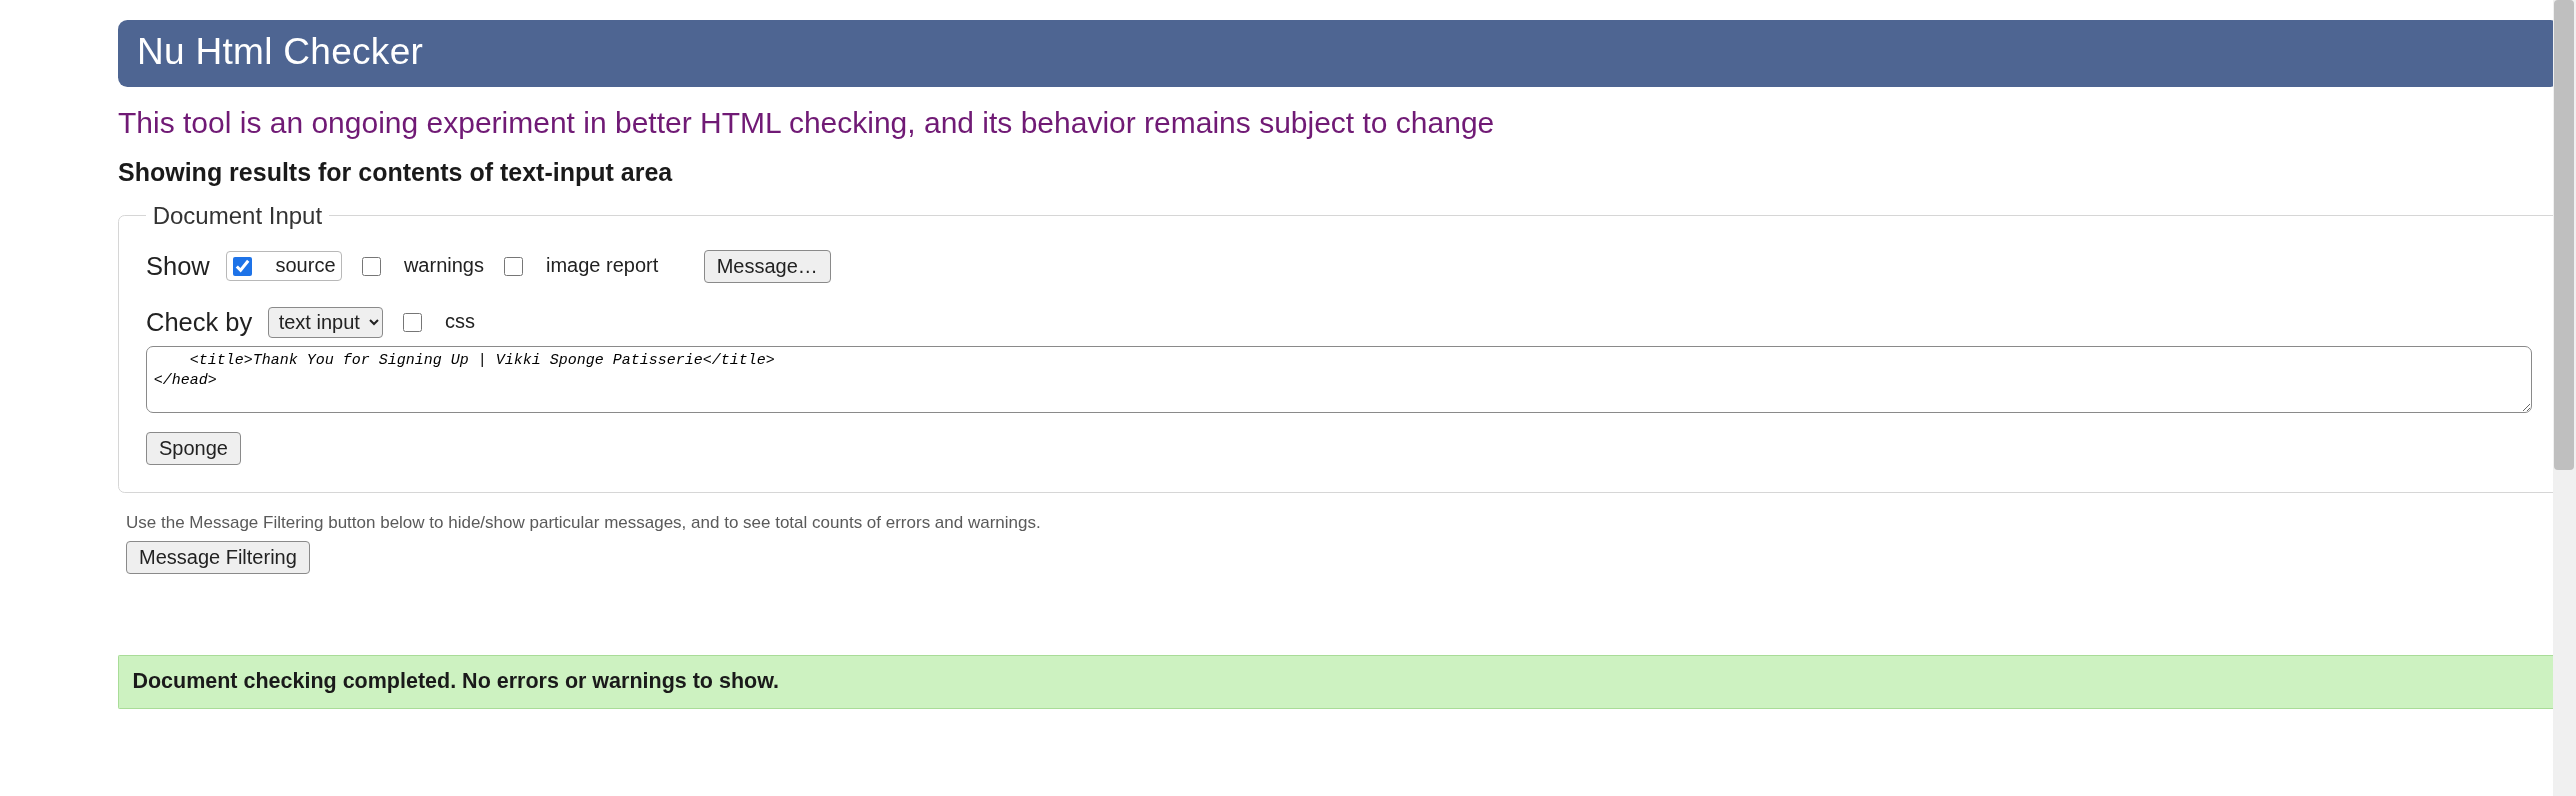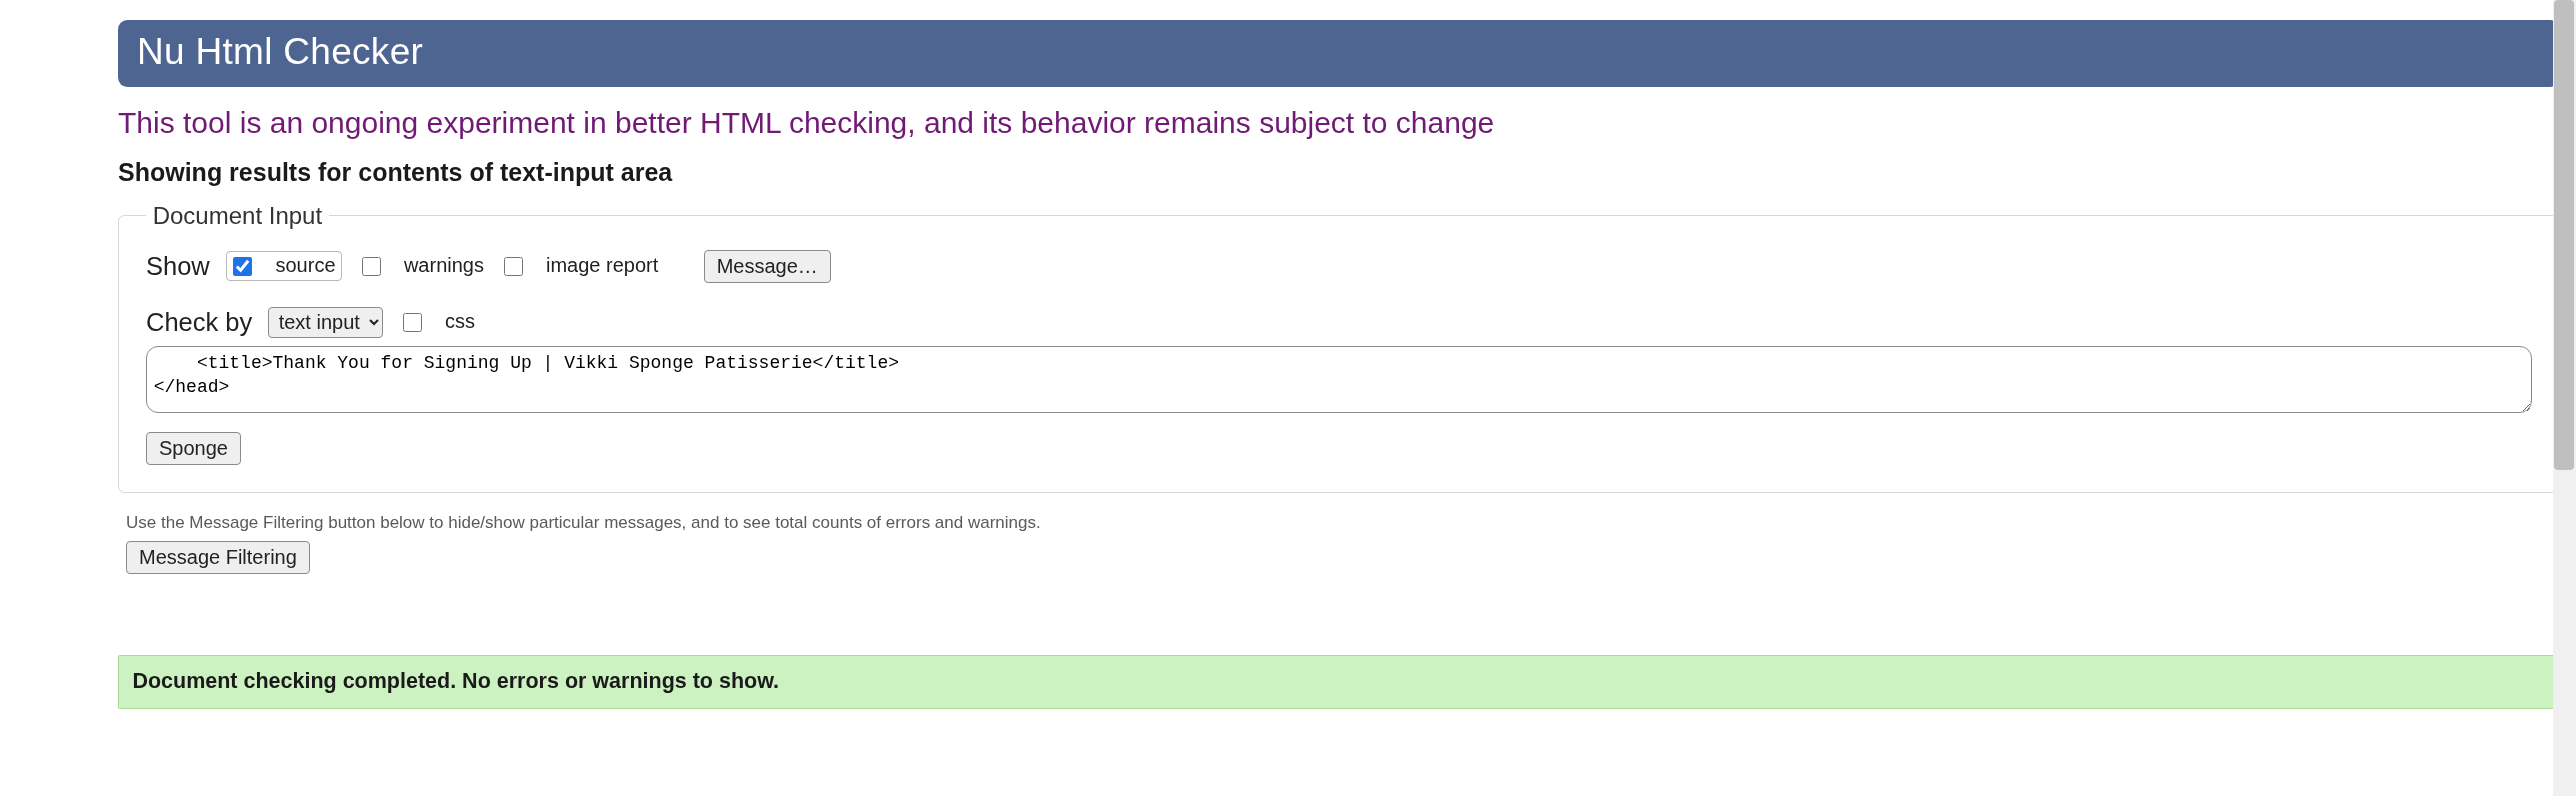--- a/index.html
+++ b/index.html
@@ -94,28 +94,29 @@
     padding: 4px 12px;
     cursor: pointer;
   }
   .native-select {
     padding: 2.7px 5.4px;
   }
   textarea.source {
     width: 100%;
     height: 67px;
     font-family: "Courier New", monospace;
-    font-size: 18px;
+    font-size: 15px;
     line-height: 1.35;
     padding: 4px 6.7px;
     border: 0.7px solid #8a8a8a;
-    border-radius: 12px;
+    border-radius: 7px;
     resize: both;
     white-space: pre;
     overflow: auto;
+    font-style: italic;
   }
   .filter-hint {
     font-size: 17px;
     color: #5a5a5a;
     margin: 13.4px 0 8px 8px;
   }
   .msg-filter-wrap { margin-left: 8px; }
   .success-bar {
     margin-top: 81px;
     background: #cdf2c1;

